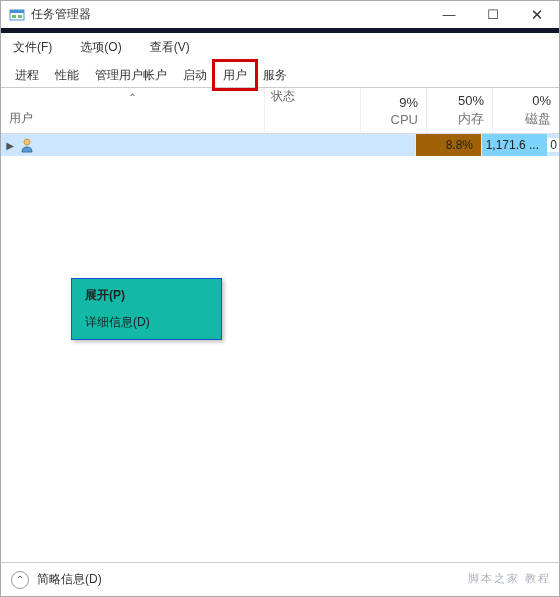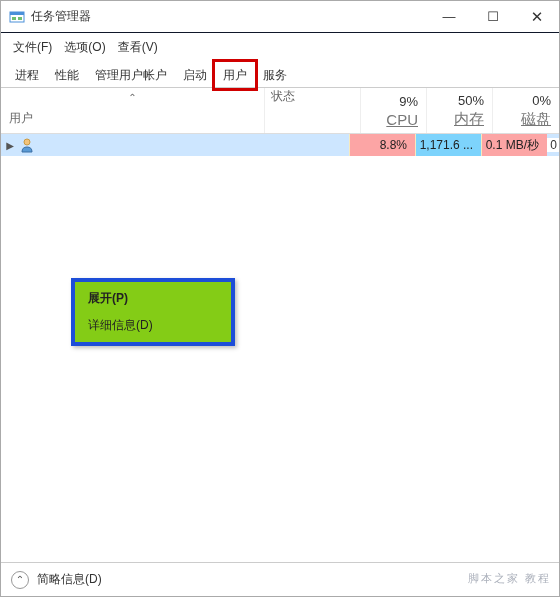--- a/index.html
+++ b/index.html
@@ -12,37 +12,37 @@
     position: relative;
     overflow: hidden;
     border: 1px solid #aaa;
   }
   .titlebar {
     height: 32px;
     display: flex;
     align-items: center;
     padding-left: 8px;
     background: #fff;
-    border-bottom: 1px solid #0f172a;
+    border-bottom: 5px solid #0f172a;
   }
   .titlebar .app-icon {
     width: 16px; height: 16px;
     margin-right: 6px;
     display: inline-flex;
   }
   .titlebar .title { font-size: 12px; color: #333; flex: 1; }
   .win-controls { display: flex; height: 100%; }
   .win-btn {
     width: 44px; height: 100%;
     display: flex; align-items: center; justify-content: center;
     font-size: 13px; color: #333; background: #fff;
   }
   .win-btn.close { font-size: 15px; }
   .menubar {
-    display: flex; gap: 4px;
+    display: flex; gap: 20px;
     padding: 4px 8px 6px 8px;
     font-size: 12px;
     color: #333;
   }
   .menubar span { padding: 2px 4px; }
   .tabs {
     display: flex;
     border-bottom: 1px solid #ccc;
     padding-left: 6px;
     align-items: flex-end;
@@ -89,21 +89,21 @@
     padding: 0 0 6px 6px;
     border-right: 1px solid #eee;
   }
   .col-num {
     width: 66px;
     display: flex; flex-direction: column; align-items: flex-end; justify-content: center;
     padding: 0 8px;
     border-right: 1px solid #eee;
   }
   .col-num .pct { color: #333; font-size: 13px; }
-  .col-num .lbl { color: #777; font-size: 15px; margin-top: 2px; text-decoration: underline; }
+  .col-num .lbl { color: #777; font-size: 13px; margin-top: 2px; }
   .col-num.last { border-right: none; }
   .row {
     display: flex;
     height: 22px;
     background: #d6ebff;
     align-items: center;
   }
   .row.selected { background: #cde6ff; }
   .row .expander {
     width: 14px; text-align: center; color: #555; font-size: 10px;
@@ -115,29 +115,29 @@
   }
   .row .uname { flex: 1; font-size: 12px; color: #222; }
   .row .cell {
     width: 66px; text-align: right; padding-right: 8px;
     font-size: 12px; color: #222;
     background: #7dd3fc;
     height: 100%;
     line-height: 22px;
     border-left: 1px solid #f5eac0;
   }
-  .row .cell.light { background: #fca5a5; }
+  .row .cell.light { background: #a16207; }
   .row .cell.status { width: 96px; background: transparent; text-align:left; padding-left: 6px; border-left: none;}
   .row .extra { width: 12px; text-align: right; padding-right: 2px; color: #333; background: #fff; }
   .context-menu {
     position: absolute;
     left: 70px; top: 144px;
-    width: 164px;
-    background: #84cc16;
-    border: 4px solid #1d4ed8;
+    width: 151px;
+    background: #14b8a6;
+    border: 1px solid #1d4ed8;
     box-shadow: 2px 2px 4px rgba(0,0,0,0.25);
     padding: 3px;
     z-index: 10;
   }
   .ctx-item {
     padding: 5px 10px;
     font-size: 12px;
     color: #222;
     position: relative;
   }
@@ -242,21 +242,20 @@
     <span class="usericon">
       <svg viewBox="0 0 16 16">
           <circle cx="8" cy="5" r="3" fill="#f3c37a" stroke="#c99a45"></circle>
           <path d="M3 15 Q3 10 8 10 Q13 10 13 15 Z" fill="#5b9bd5" stroke="#3a6ea5"></path>
         </svg>
     </span>
     <span class="uname"></span>
     <span class="cell status"></span>
     <span class="cell light">8.8%</span>
     <span class="cell">1,171.6 ...</span>
-    <span class="cell light">0.1 MB/秒</span>
     <span class="extra">0</span>
   </div>
 
   <div class="context-menu">
     <div class="ctx-item bold">展开(P)</div>
     <div class="ctx-item">详细信息(D)</div>
   </div>
 </div>
 
 <div class="footer">

